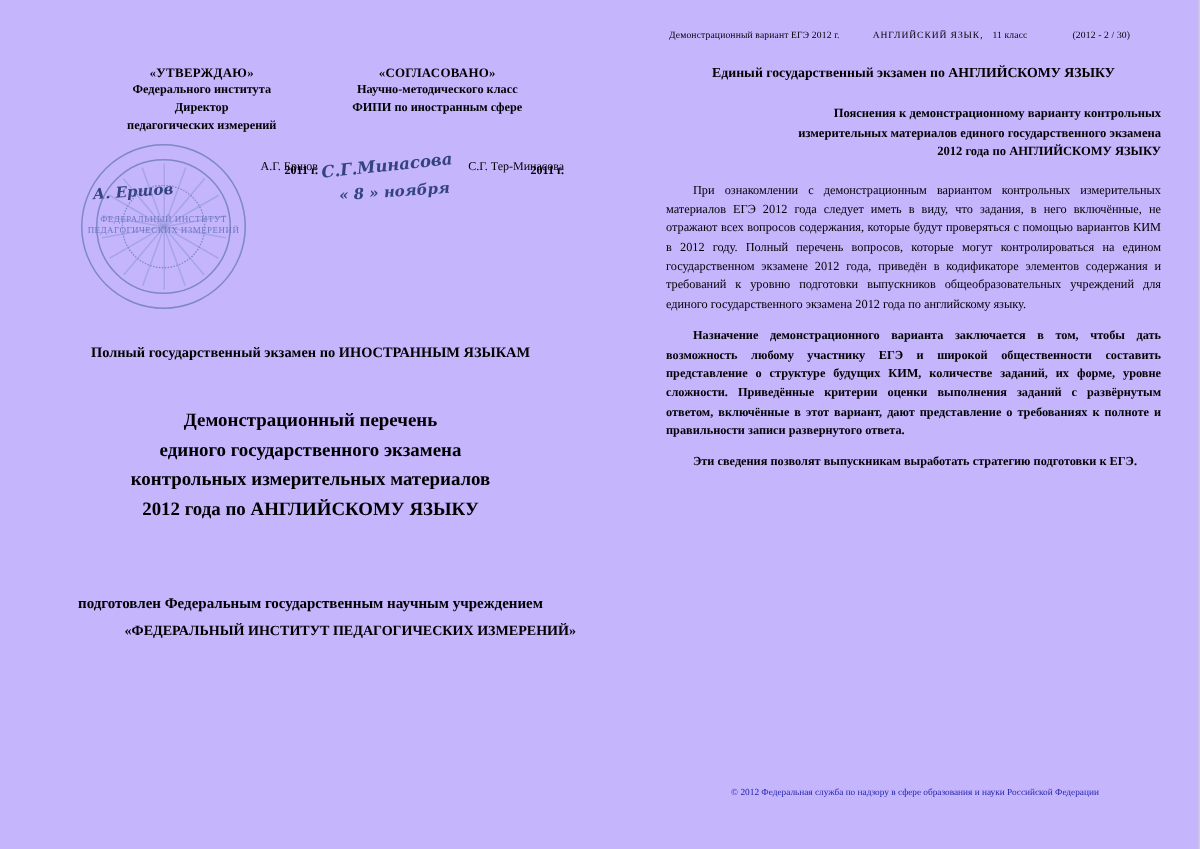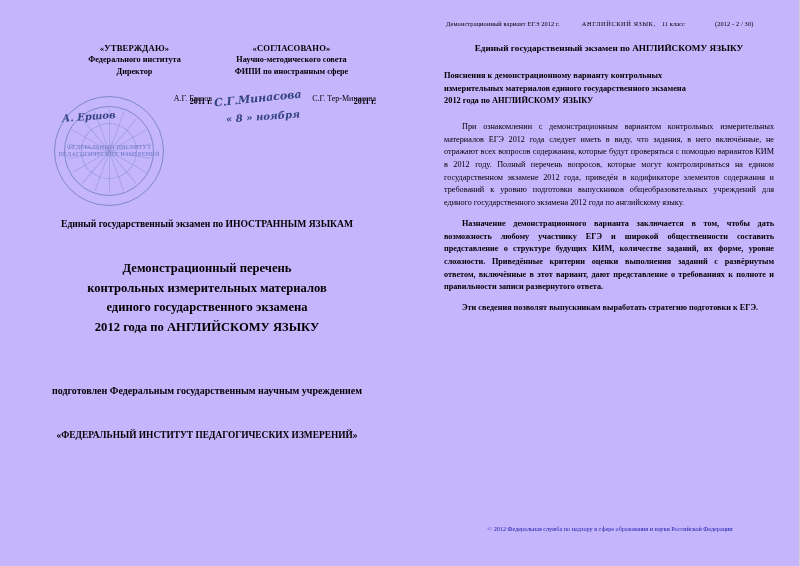--- a/index.html
+++ b/index.html
@@ -190,22 +190,22 @@
     font-weight: bold;
     line-height: 1.55;
   }
   .prepared {
     margin-top: 48px;
     text-align: center;
     font-size: 10px;
     font-weight: bold;
   }
   .institute {
-    margin-top: 34px;
-    text-align: center;
+    margin-top: 8px;
+    text-align: right;
     font-size: 9.4px;
     font-weight: bold;
   }
 
   
   .running-head {
     display: flex;
     font-size: 6.4px;
     color: #000;
     white-space: nowrap;
@@ -218,21 +218,21 @@
   .running-head .rh-4 { }
 
   .r-title {
     margin-top: 16px;
     text-align: center;
     font-size: 9.2px;
     font-weight: bold;
   }
   .r-subtitle {
     margin-top: 17px;
-    text-align: left;
+    text-align: right;
     font-size: 8.4px;
     font-weight: bold;
     line-height: 1.5;
   }
   .para {
     margin-top: 13px;
     font-size: 8.2px;
     text-align: justify;
     text-indent: 18px;
     line-height: 1.55;
@@ -254,24 +254,25 @@
 
 <div class="spread">
 
   <div class="page page-left">
 
     <div class="approval-row">
       <div class="approval-col">
         <div class="ttl">«УТВЕРЖДАЮ»</div>
         <div>Федерального института</div>
         <div>Директор</div>
+        <div>педагогических измерений</div>
       </div>
       <div class="approval-col">
         <div class="ttl">«СОГЛАСОВАНО»</div>
-        <div>Научно-методического совета</div>
+        <div>Научно-методического класс</div>
         <div>ФИПИ по  иностранным сфере</div>
       </div>
     </div>
 
     <div class="sign-row">
       <div class="sign-block">
         <div class="sign-name">А.Г. Ершов</div>
         <div class="sign-date">2011 г.</div>
         <div class="scribble2">А. Ершов</div>
       </div>
@@ -289,26 +290,26 @@
       <div class="stamp-ray" style="transform:rotate(40deg)"></div>
       <div class="stamp-ray" style="transform:rotate(60deg)"></div>
       <div class="stamp-ray" style="transform:rotate(80deg)"></div>
       <div class="stamp-ray" style="transform:rotate(100deg)"></div>
       <div class="stamp-ray" style="transform:rotate(120deg)"></div>
       <div class="stamp-ray" style="transform:rotate(140deg)"></div>
       <div class="stamp-ray" style="transform:rotate(160deg)"></div>
       <div class="stamp-inner">ФЕДЕРАЛЬНЫЙ ИНСТИТУТ ПЕДАГОГИЧЕСКИХ ИЗМЕРЕНИЙ</div>
     </div>
 
-    <div class="exam-line">Единый государственный экзамен по ИНОСТРАННЫМ ЯЗЫКАМ</div>
+    <div class="exam-line">Полный государственный экзамен по ИНОСТРАННЫМ ЯЗЫКАМ</div>
 
     <div class="main-title">
       <div>Демонстрационный перечень</div>
+      <div>единого государственного экзамена</div>
       <div>контрольных измерительных материалов</div>
-      <div>единого государственного экзамена</div>
       <div>2012 года по АНГЛИЙСКОМУ ЯЗЫКУ</div>
     </div>
 
     <div class="prepared">подготовлен Федеральным государственным научным учреждением</div>
     <div class="institute">«ФЕДЕРАЛЬНЫЙ ИНСТИТУТ ПЕДАГОГИЧЕСКИХ ИЗМЕРЕНИЙ»</div>
   </div>
 
   <div class="gutter"></div>
 
   <div class="page page-right">

